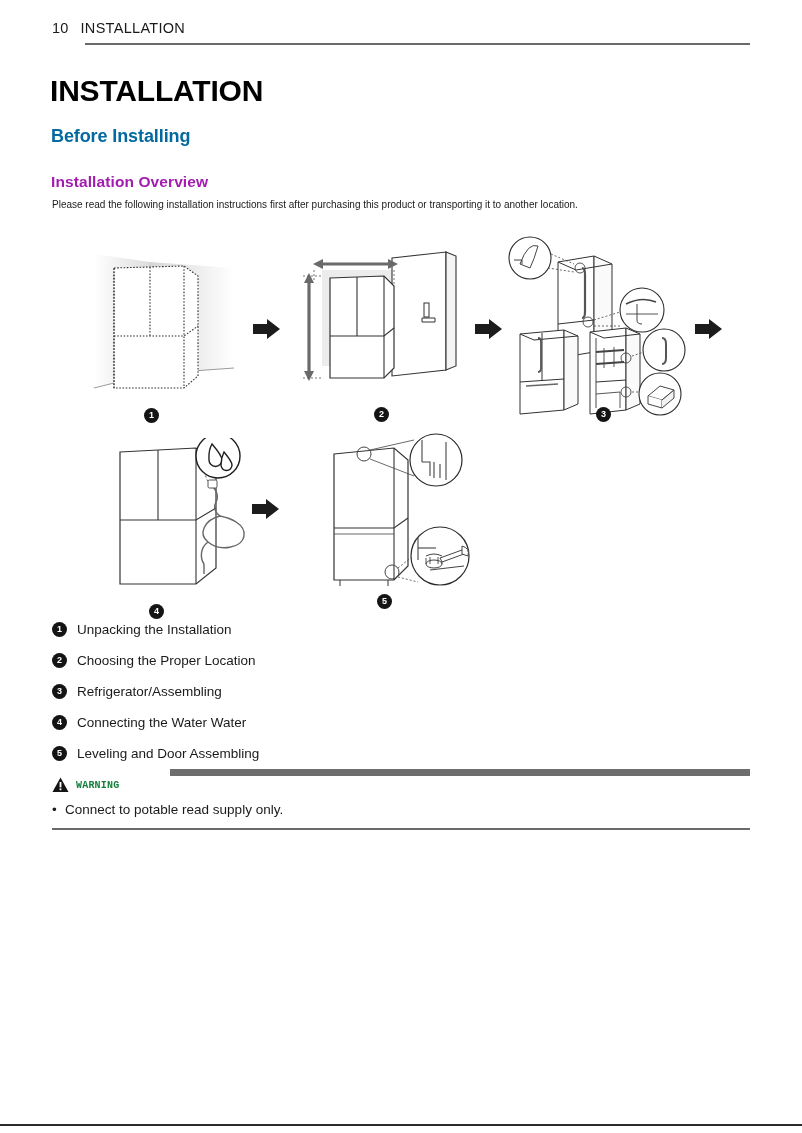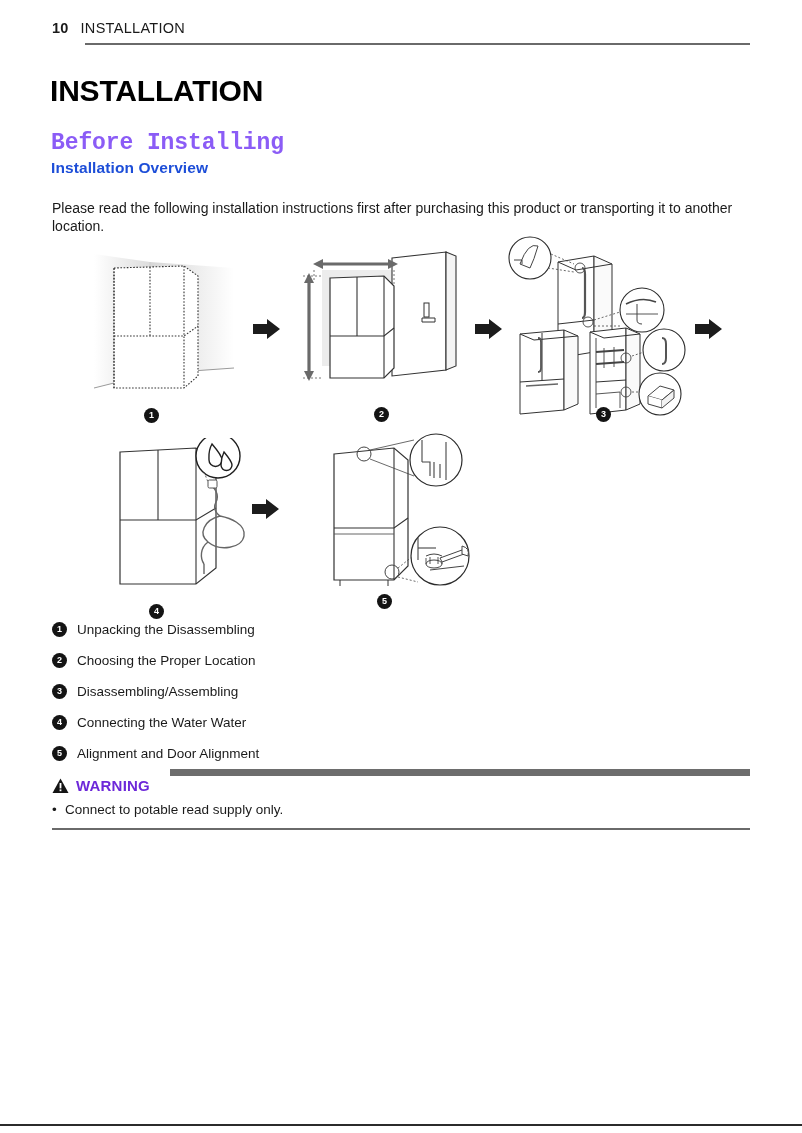--- a/index.html
+++ b/index.html
@@ -21,21 +21,21 @@
     position: absolute;
     left: 52px;
     top: 20px;
     width: 698px;
     height: 24px;
     display: flex;
     align-items: baseline;
   }
   .page-number {
     font-size: 14.5px;
-    font-weight: bold;
+    font-weight: normal;
     color: #1a1a1a;
     letter-spacing: 0.2px;
     text-align: center;
   }
   .header-title {
     font-size: 14.5px;
     font-weight: normal;
     color: #1a1a1a;
     margin-left: 12px;
     letter-spacing: 0.3px;
@@ -56,41 +56,40 @@
     top: 54px;
     font-size: 30px;
     font-weight: bold;
     letter-spacing: -0.2px;
     color: #000;
   }
   .section-title {
     position: absolute;
     left: 51px;
     top: 111px;
-    font-size: 23px;
-    font-weight: bold;
-    color: #8b5cf6;
+    font-size: 18px;
+    font-weight: bold;
+    color: #0369a1;
     letter-spacing: -0.1px;
-    font-family: Liberation Mono, monospace;
   }
   .subsection-title {
     position: absolute;
     left: 51px;
-    top: 143px;
+    top: 157px;
     font-size: 15.5px;
     font-weight: bold;
-    color: #1d4ed8;
+    color: #a21caf;
     letter-spacing: 0.1px;
   }
   .intro-paragraph {
     position: absolute;
     left: 52px;
     top: 186px;
     width: 690px;
-    font-size: 14px;
+    font-size: 10px;
     line-height: 17.5px;
     color: #1a1a1a;
   }
 
   
   .figures {
     position: absolute;
     left: 0;
     top: 232px;
     width: 802px;
@@ -166,24 +165,25 @@
   }
   .warning-head {
     position: absolute;
     left: 0;
     top: 8px;
     display: flex;
     align-items: center;
   }
   .warning-tri { margin-right: 7px; }
   .warning-label {
-    font-size: 15px;
-    font-weight: bold;
-    color: #6d28d9;
+    font-size: 10px;
+    font-weight: bold;
+    color: #15803d;
     letter-spacing: 0.2px;
+    font-family: Liberation Mono, monospace;
   }
   .warning-item {
     position: absolute;
     left: 0px;
     top: 33px;
     font-size: 13.5px;
     color: #1a1a1a;
     display: flex;
   }
   .warning-item .bullet {
@@ -429,37 +429,37 @@
       <path d="M108,138 L142,134" stroke="#444" stroke-width="1"></path>
     </svg>
     <div class="step-badge" style="left:55px; top:162px;">5</div>
   </div>
 
 </div>
 
 <div class="steps-list">
   <div class="step-item">
     <span class="num">1</span>
-    <span class="label">Unpacking the Disassembling</span>
+    <span class="label">Unpacking the Installation</span>
   </div>
   <div class="step-item">
     <span class="num">2</span>
     <span class="label">Choosing the Proper Location</span>
   </div>
   <div class="step-item">
     <span class="num">3</span>
-    <span class="label">Disassembling/Assembling</span>
+    <span class="label">Refrigerator/Assembling</span>
   </div>
   <div class="step-item">
     <span class="num">4</span>
     <span class="label">Connecting the Water Water</span>
   </div>
   <div class="step-item">
     <span class="num">5</span>
-    <span class="label">Alignment and Door Alignment</span>
+    <span class="label">Leveling and Door Assembling</span>
   </div>
 </div>
 
 <div class="warning-block">
   <div class="warning-bar"></div>
   <div class="warning-head">
     <svg class="warning-tri" width="17" height="16" viewBox="0 0 17 16">
       <polygon points="8.5,0.5 16.5,15 0.5,15" fill="#141414"></polygon>
       <rect x="7.6" y="5" width="1.8" height="5.4" fill="#fff"></rect>
       <rect x="7.6" y="11.4" width="1.8" height="1.8" fill="#fff"></rect>

